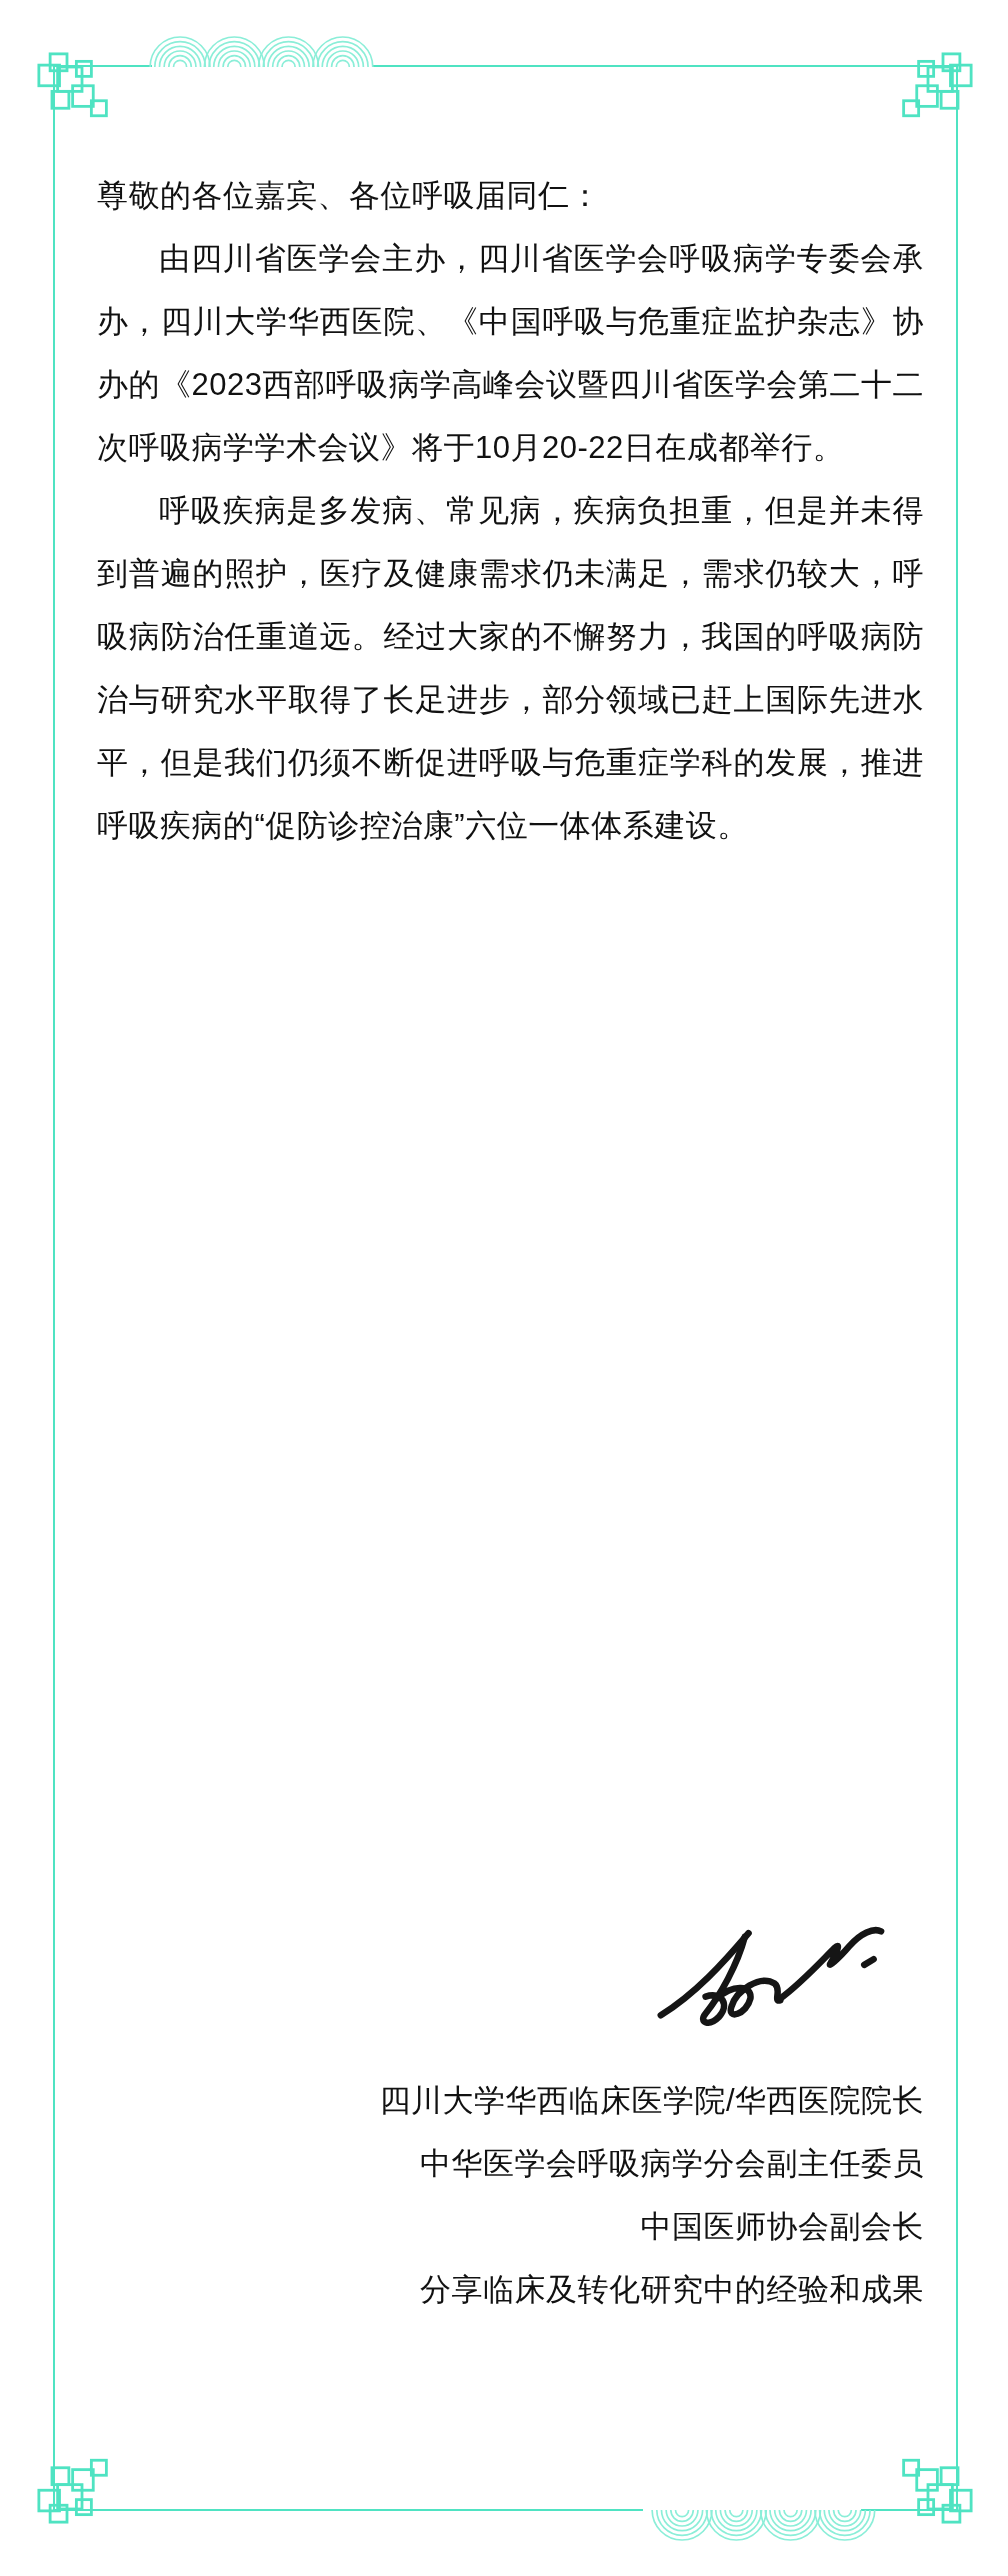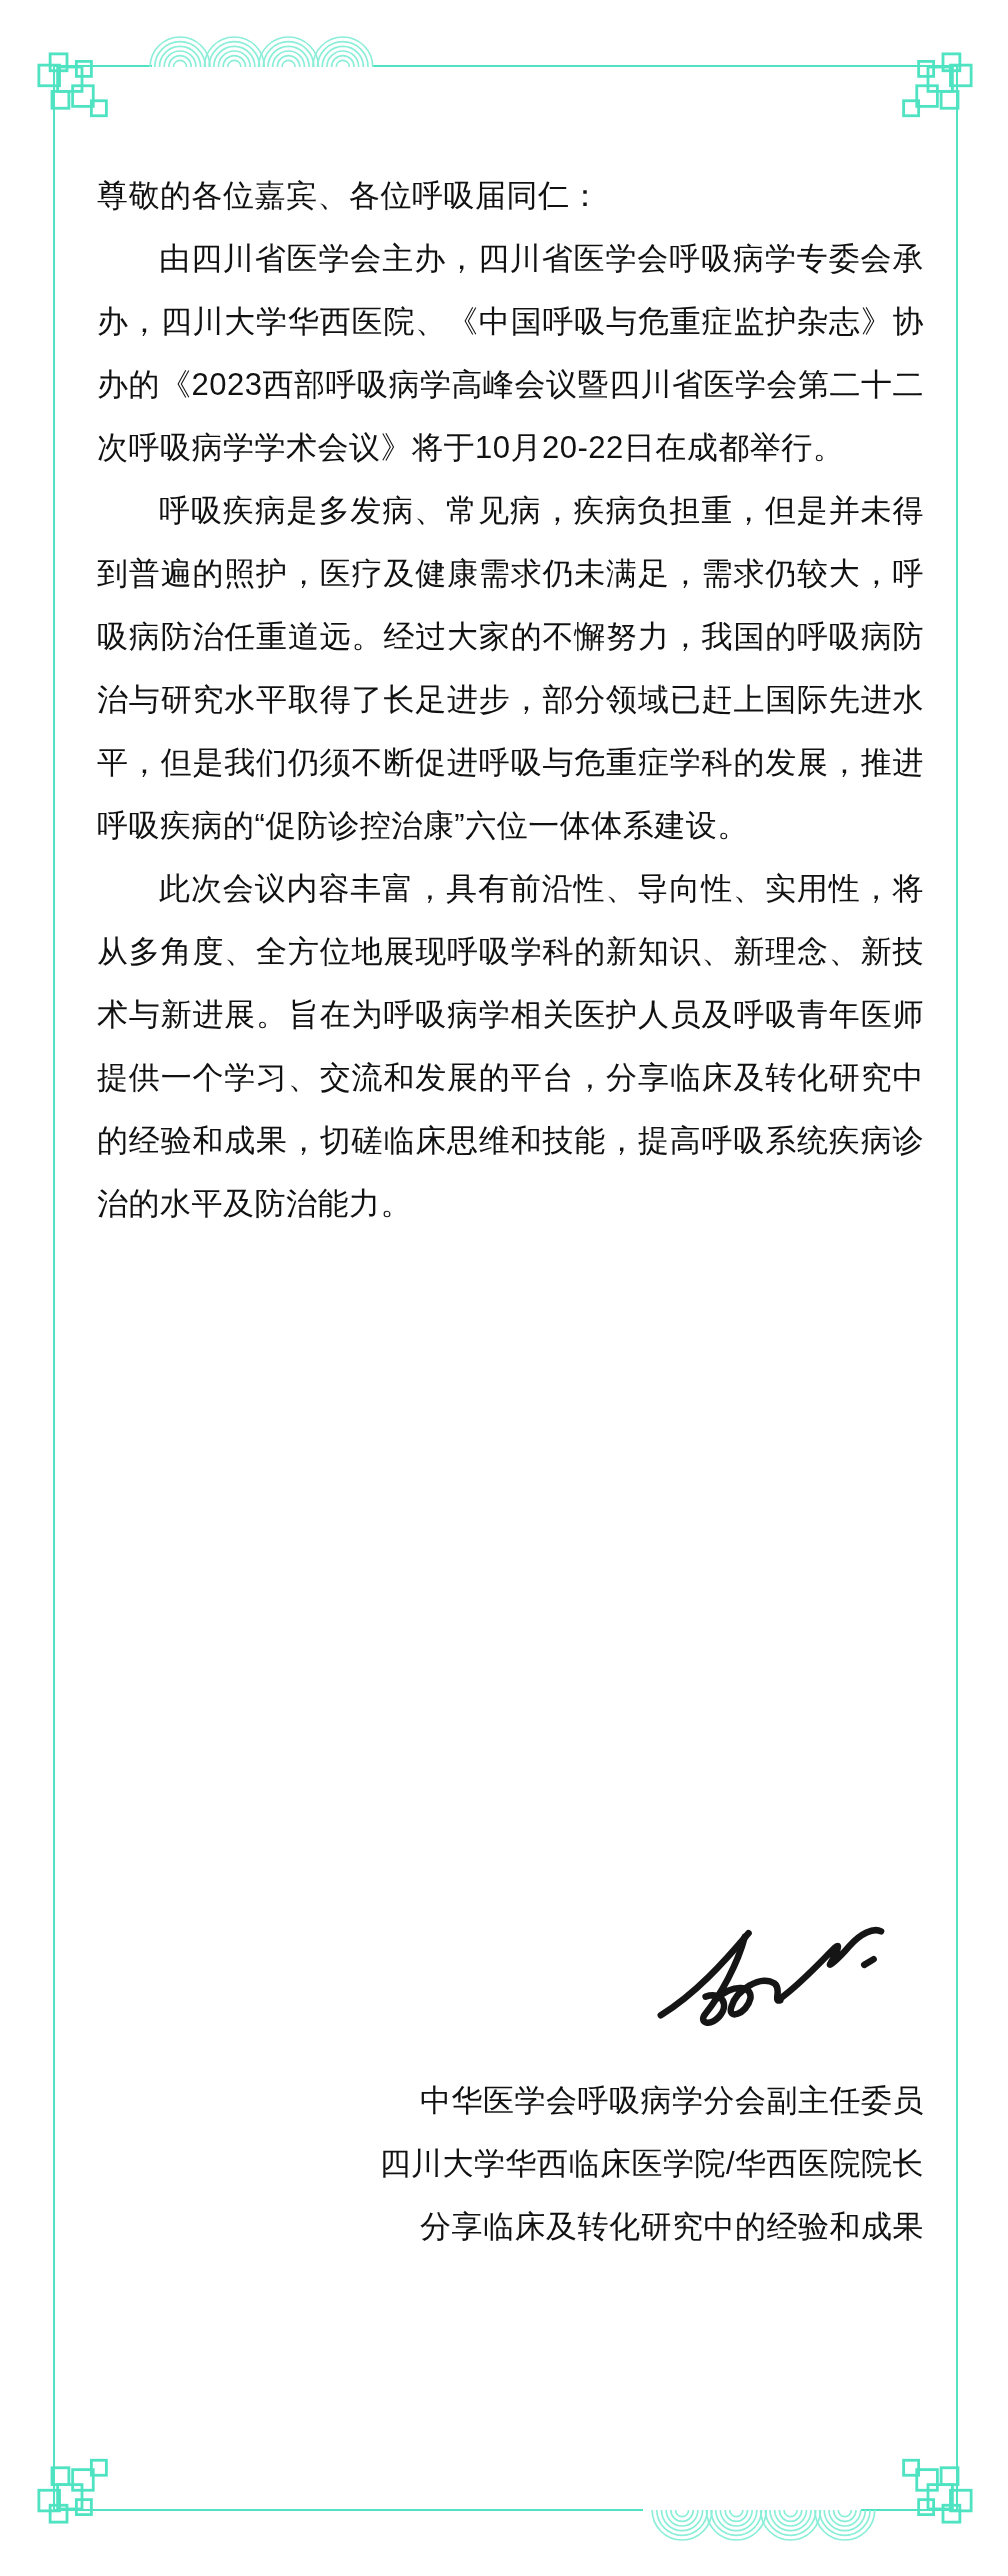--- a/index.html
+++ b/index.html
@@ -150,36 +150,36 @@
       <path d="M182,35 A22,22 0 0 1 226,35"></path>
       <path d="M177,35 A27,27 0 0 1 231,35"></path>
       <path d="M172,35 A32,32 0 0 1 236,35"></path>
     </svg>
 
   <div class="content">
     <p class="salutation">尊敬的各位嘉宾、各位呼吸届同仁：</p>
     <div>
         <p class="indent">由四川省医学会主办，四川省医学会呼吸病学专委会承办，四川大学华西医院、《中国呼吸与危重症监护杂志》协办的《2023西部呼吸病学高峰会议暨四川省医学会第二十二次呼吸病学学术会议》将于10月20-22日在成都举行。</p>
         <p class="indent">呼吸疾病是多发病、常见病，疾病负担重，但是并未得到普遍的照护，医疗及健康需求仍未满足，需求仍较大，呼吸病防治任重道远。经过大家的不懈努力，我国的呼吸病防治与研究水平取得了长足进步，部分领域已赶上国际先进水平，但是我们仍须不断促进呼吸与危重症学科的发展，推进呼吸疾病的“促防诊控治康”六位一体体系建设。</p>
-        <p class="indent">此次会议内容丰富，具有前沿性、导向性、实用性，将从多角度、全方位地展现呼吸学科的新知识、新理念、新技术与新进展。旨在为呼吸病学相关医护人员及呼吸青年医师提供一个学习、交流和发展的平台，分享临床及转化研究中的经验和成果，切磋临床思维和技能，提高呼吸系统疾病诊治的水平及防治能力。</p>
       </div>
   </div>
 
   <div class="sig-wrap">
     <svg viewBox="0 0 270 155">
       <path d="M18,118 C55,95 85,62 112,30"></path>
       <path d="M108,34 C100,64 82,96 66,116 C58,126 70,130 80,120 C92,107 84,92 66,98"></path>
       <path d="M78,100 C96,84 116,86 114,100 C110,117 88,124 94,108 C99,92 124,74 140,84 C148,90 138,104 146,102"></path>
       <path d="M146,100 C168,84 188,62 204,46 C212,38 206,52 200,62 C196,68 208,58 220,44 C232,30 246,24 254,28"></path>
       <path d="M236,64 l10,-6"></path>
     </svg>
   </div>
 
   <div class="titles">
     <div>
+        <div>四川大学华西临床医学院/华西医院院长</div>
         <div>中华医学会呼吸病学分会副主任委员</div>
-        <div>四川大学华西临床医学院/华西医院院长</div>
+        <div>中国医师协会副会长</div>
         <div>分享临床及转化研究中的经验和成果</div>
       </div>
   </div>
 
 </div>
 
 
 </body></html>

